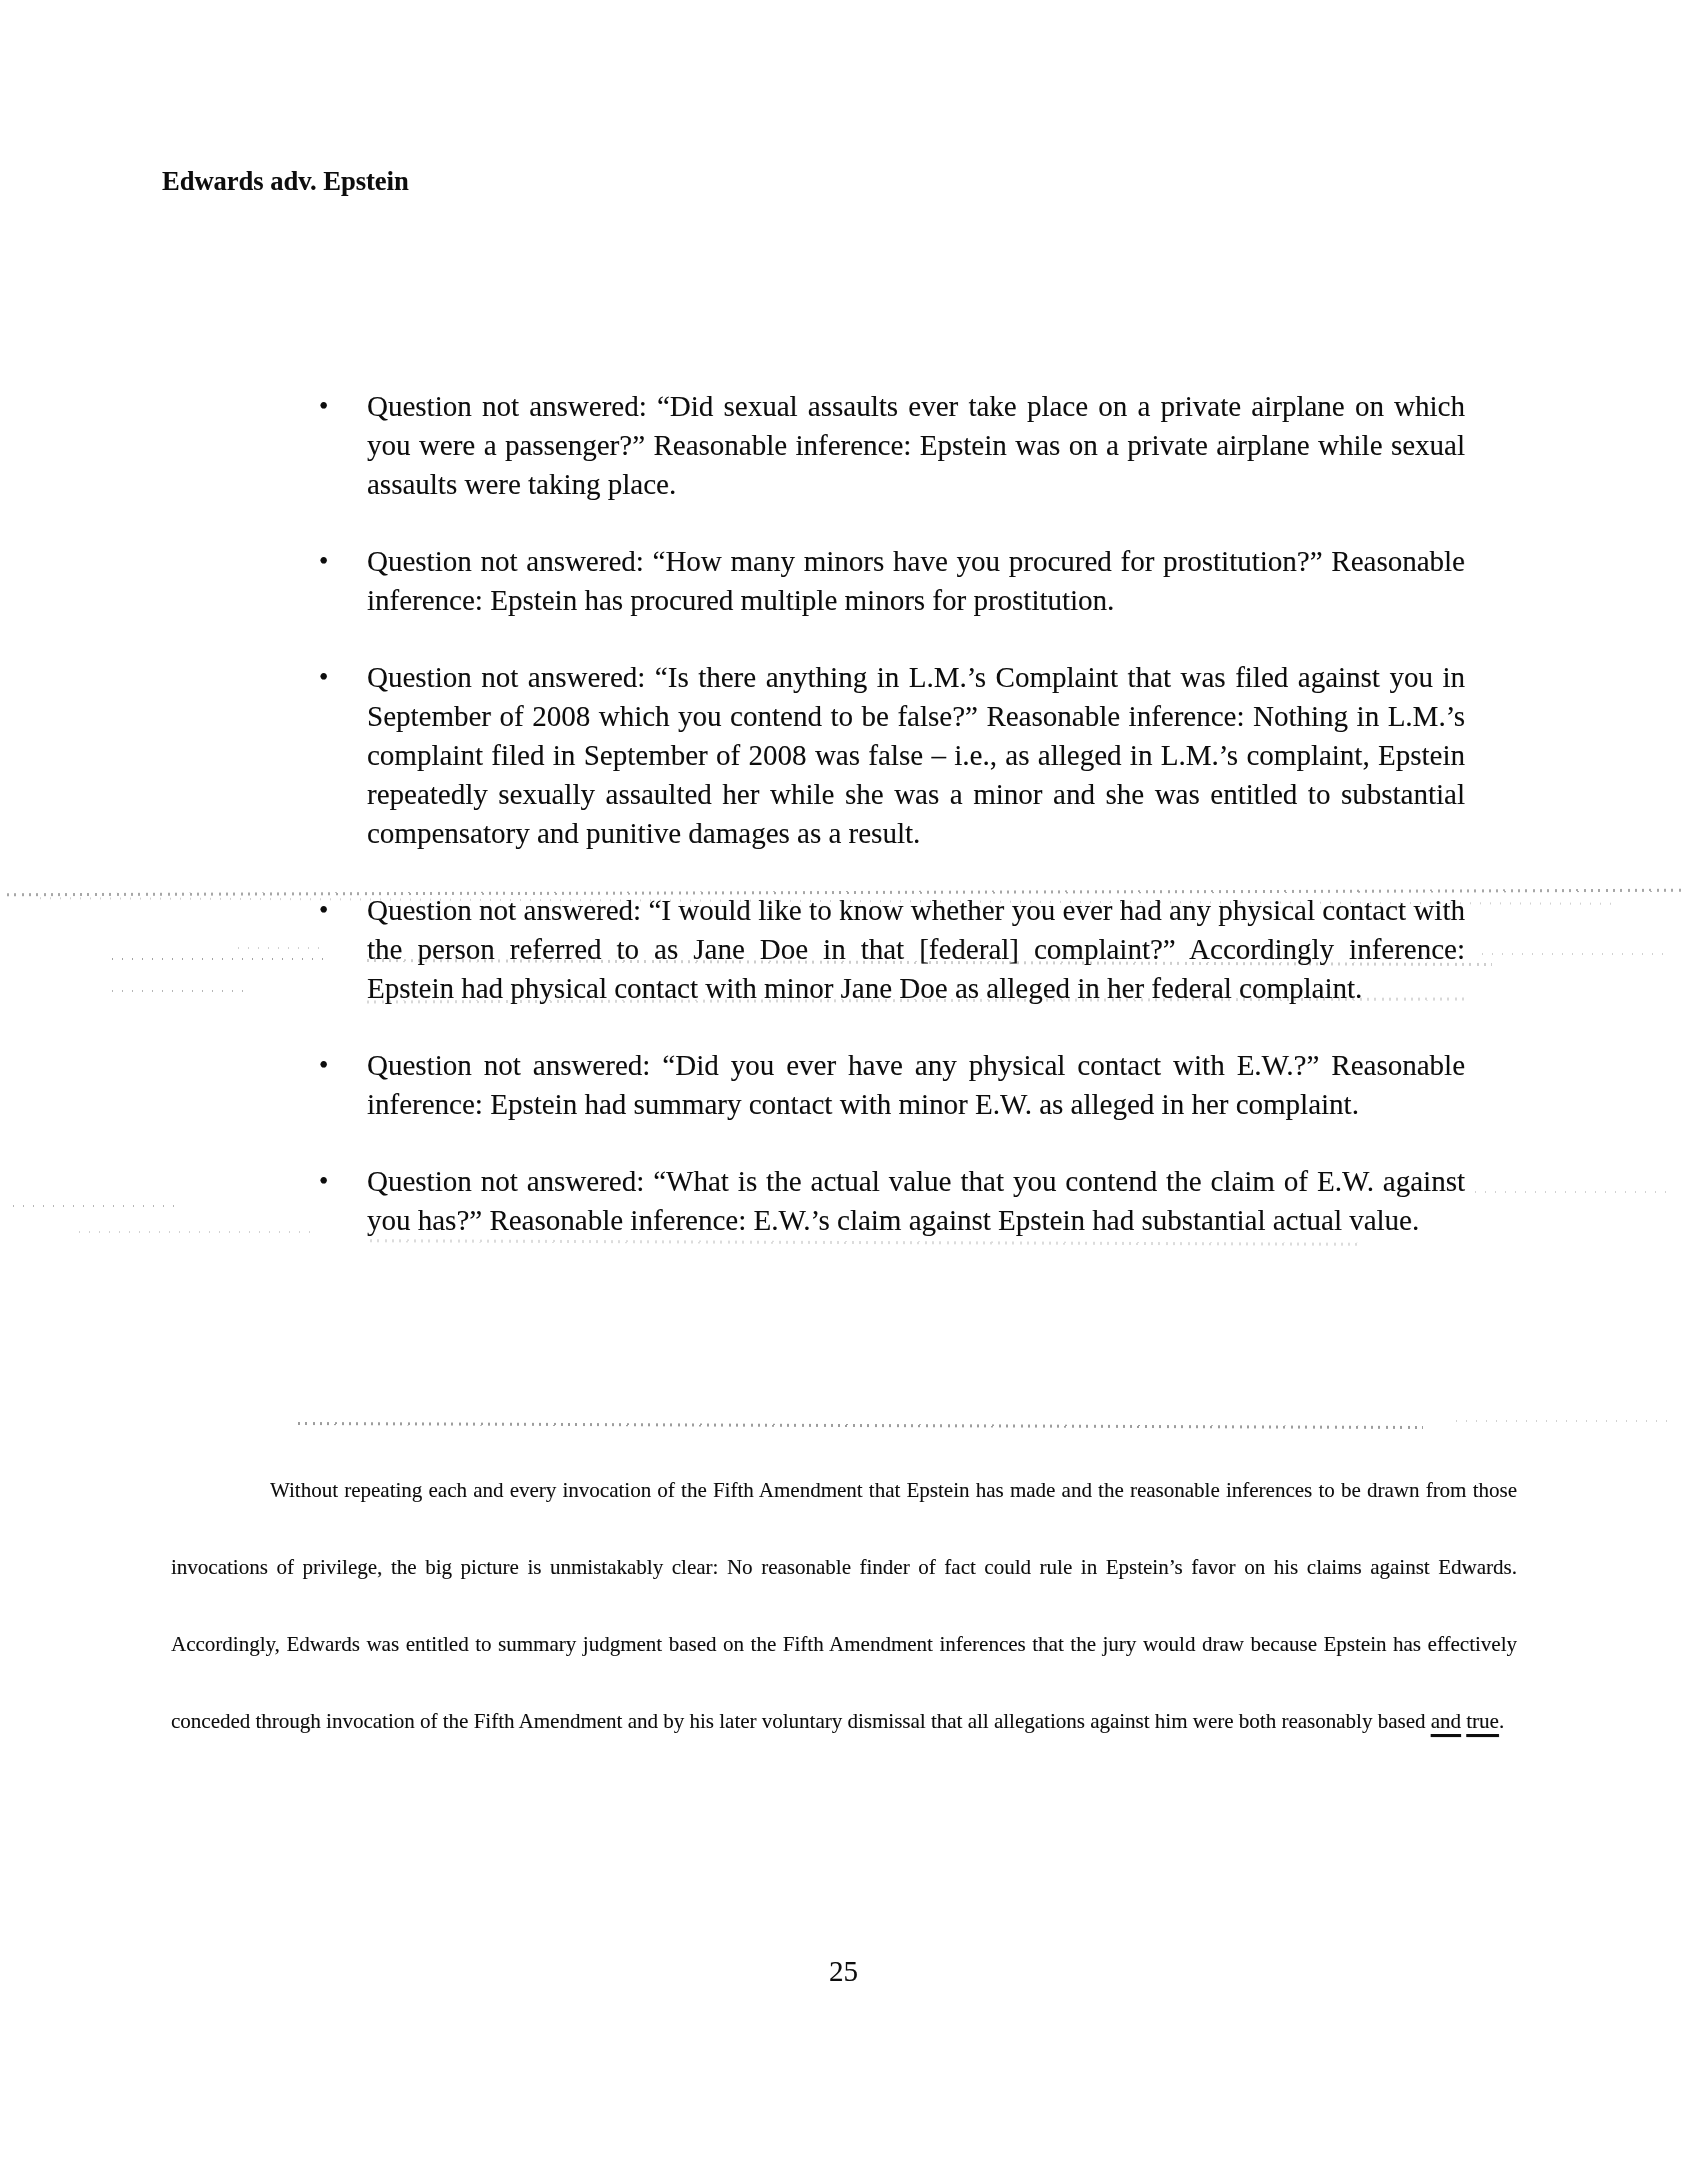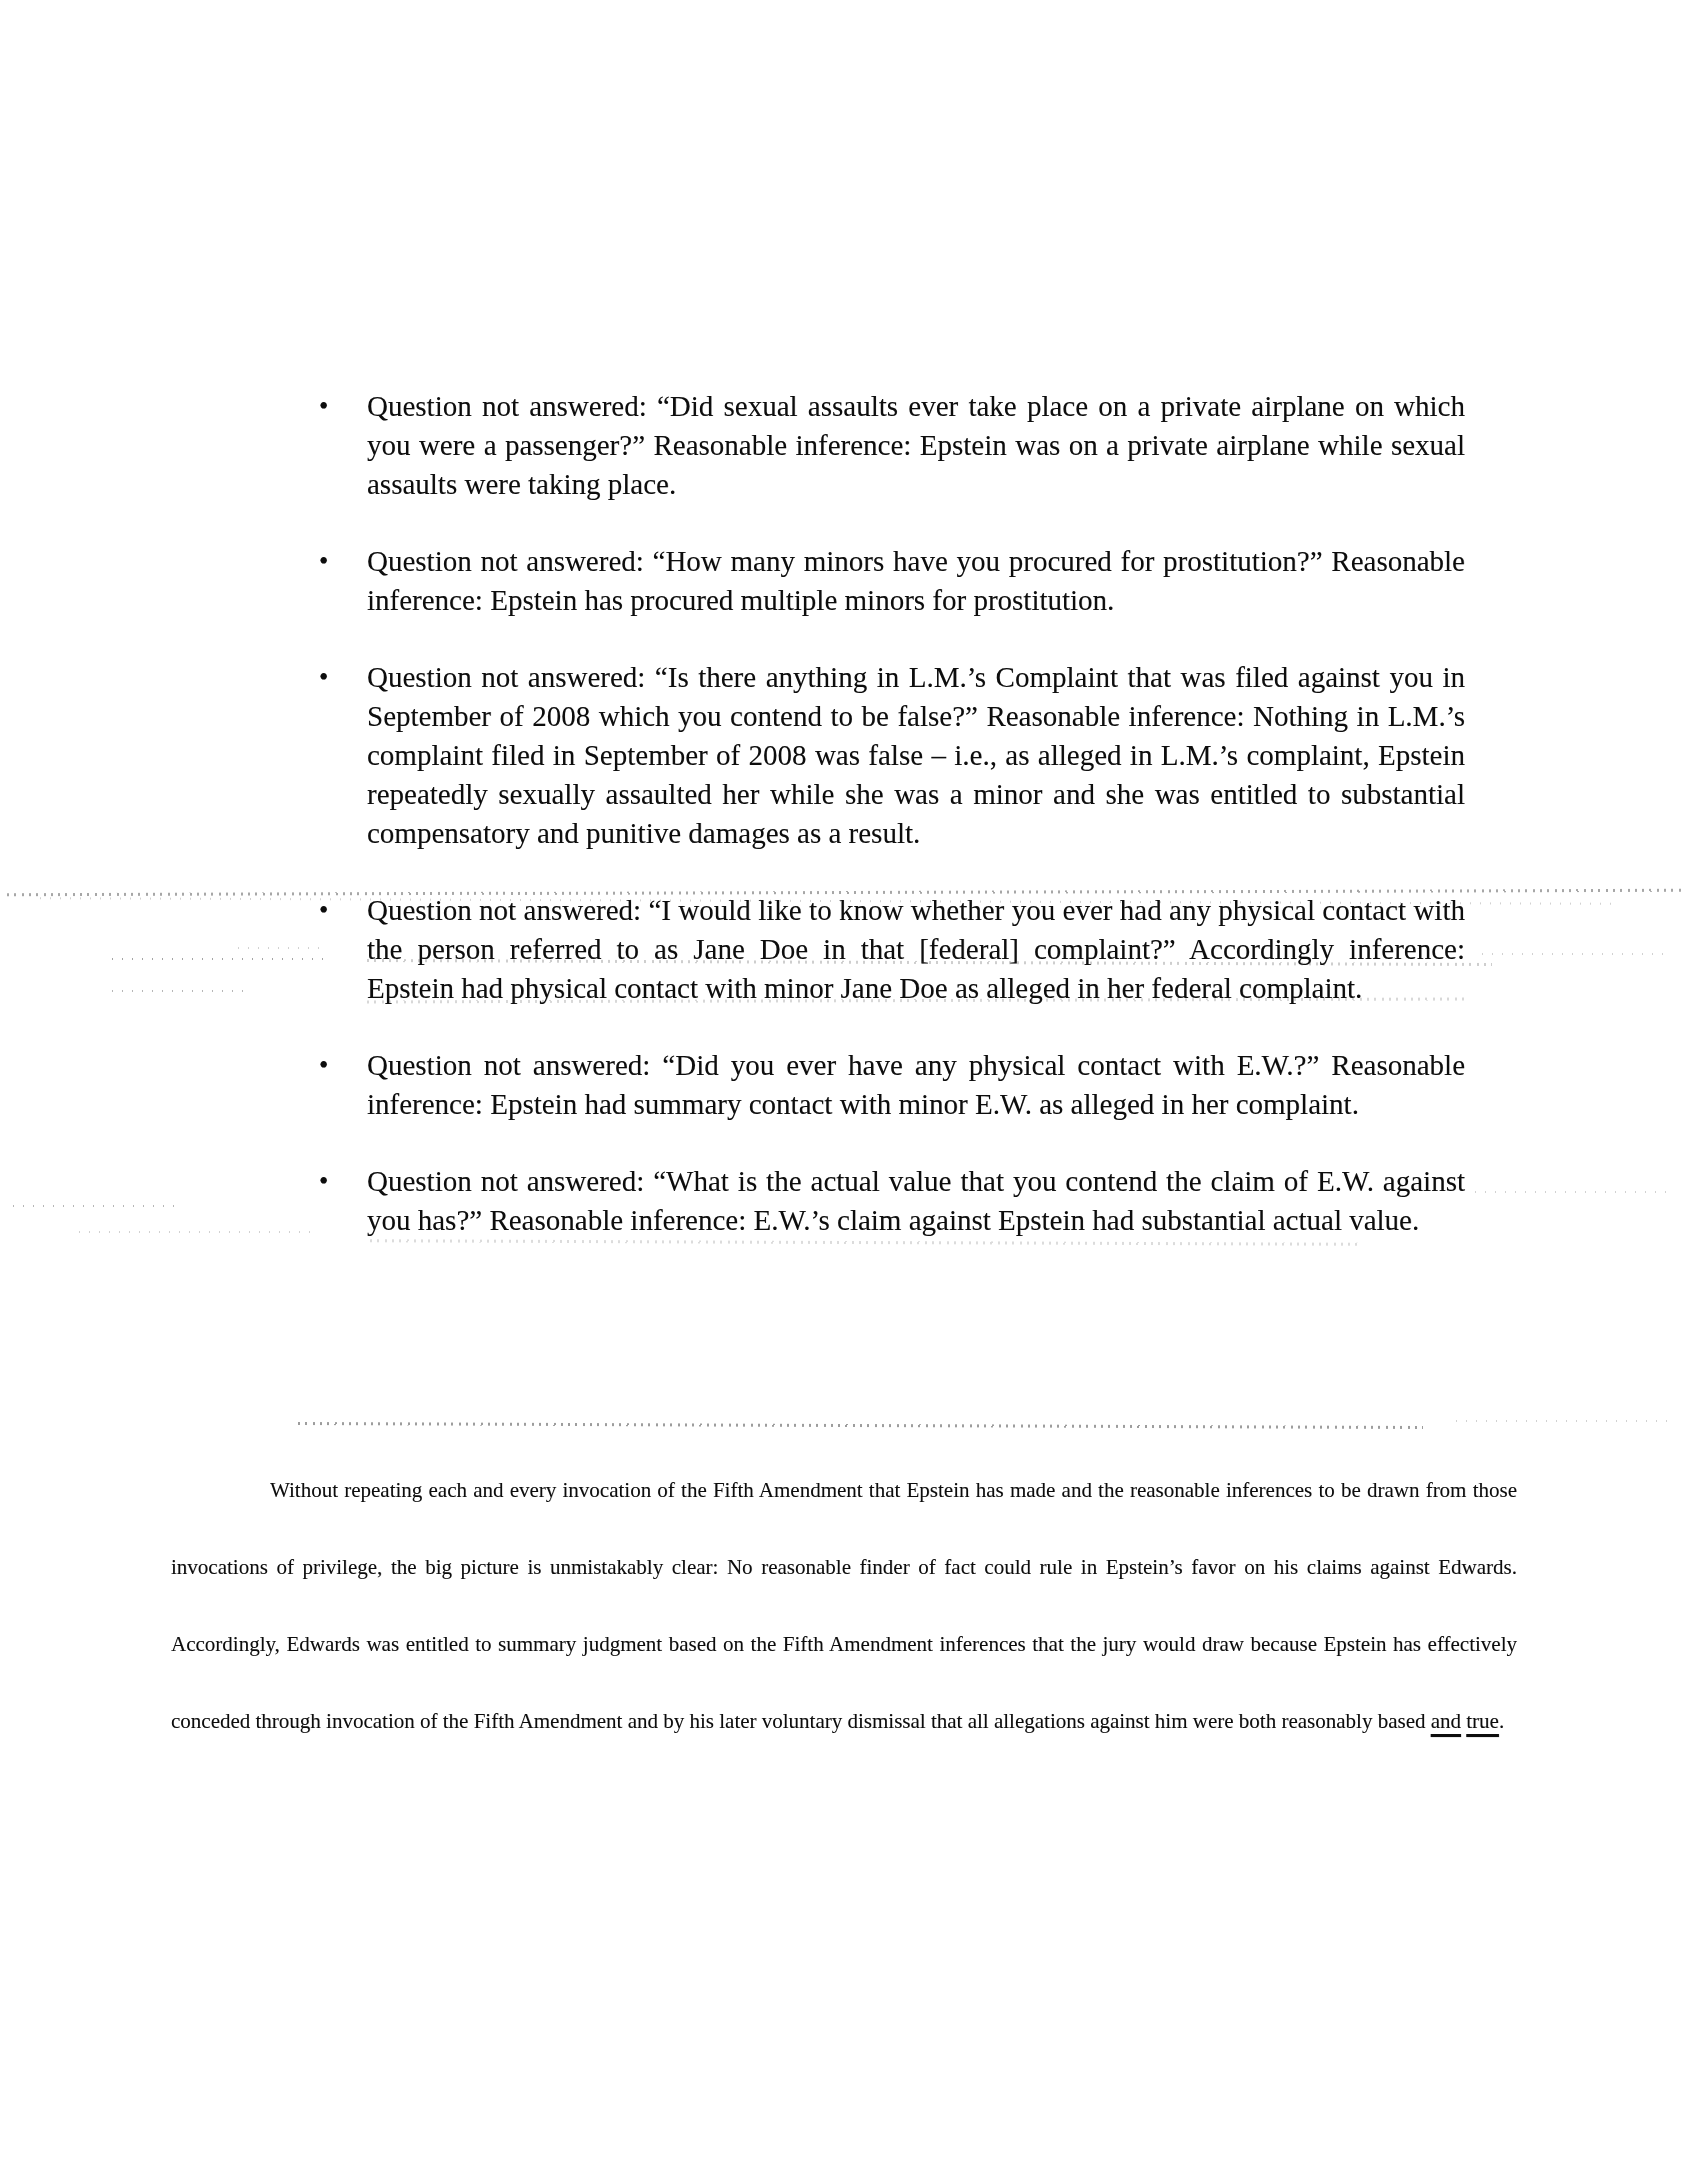--- a/index.html
+++ b/index.html
@@ -59,20 +59,21 @@
   .speck.faint { opacity:.25; }
   .tilt1 { transform:rotate(-0.15deg); }
   .tilt2 { transform:rotate(0.2deg); }
 </style>
 </head>
 <body>
 
 <div class="page">
 
   <div class="case-header">
+    <div>Edwards adv. Epstein</div>
   </div>
 
   <ul class="inference-list">
     <li>
       <span class="bullet">•</span>
       <span class="btext">Question not answered: “Did sexual assaults ever take place on a private airplane on which you were a passenger?”  Reasonable inference: Epstein was on a private airplane while sexual assaults were taking place.</span>
     </li>
     <li>
       <span class="bullet">•</span>
       <span class="btext">Question not answered:  “How many minors have you procured for prostitution?” Reasonable inference: Epstein has procured multiple minors for prostitution.</span>
@@ -105,15 +106,16 @@
   <div class="speck faint tilt1" style="left:367px; top:999px; width:1098px; opacity:.2;"></div>
   <div class="speck fine" style="left:13.2px; top:1205px; width:165px; opacity:.4;"></div>
   <div class="speck fine faint" style="left:79px; top:1231px; width:238px;"></div>
   <div class="speck fine faint" style="left:1475px; top:1191px; width:198px;"></div>
   <div class="speck faint tilt2" style="left:370px; top:1241px; width:992px; opacity:.18;"></div>
   <div class="speck tilt2" style="left:298px; top:1424px; width:1125px; opacity:.5;"></div>
   <div class="speck fine faint" style="left:1456px; top:1420px; width:218px;"></div>
 
   <div class="argument-paragraph"><span>Without repeating each and every invocation of the Fifth Amendment that Epstein has made and the reasonable inferences to be drawn from those invocations of privilege, the big picture is unmistakably clear: No reasonable finder of fact could rule in Epstein’s favor on his claims against Edwards.  Accordingly, Edwards was entitled to summary judgment based on the Fifth Amendment inferences that the jury would draw because Epstein has effectively conceded through invocation of the Fifth Amendment and by his later voluntary dismissal that all allegations against him were both reasonably based </span><span class="uw">and</span><span> </span><span class="uw">true</span><span>.</span></div>
 
+  <div class="page-number">25</div>
 
 </div>
 
 
 </body></html>

